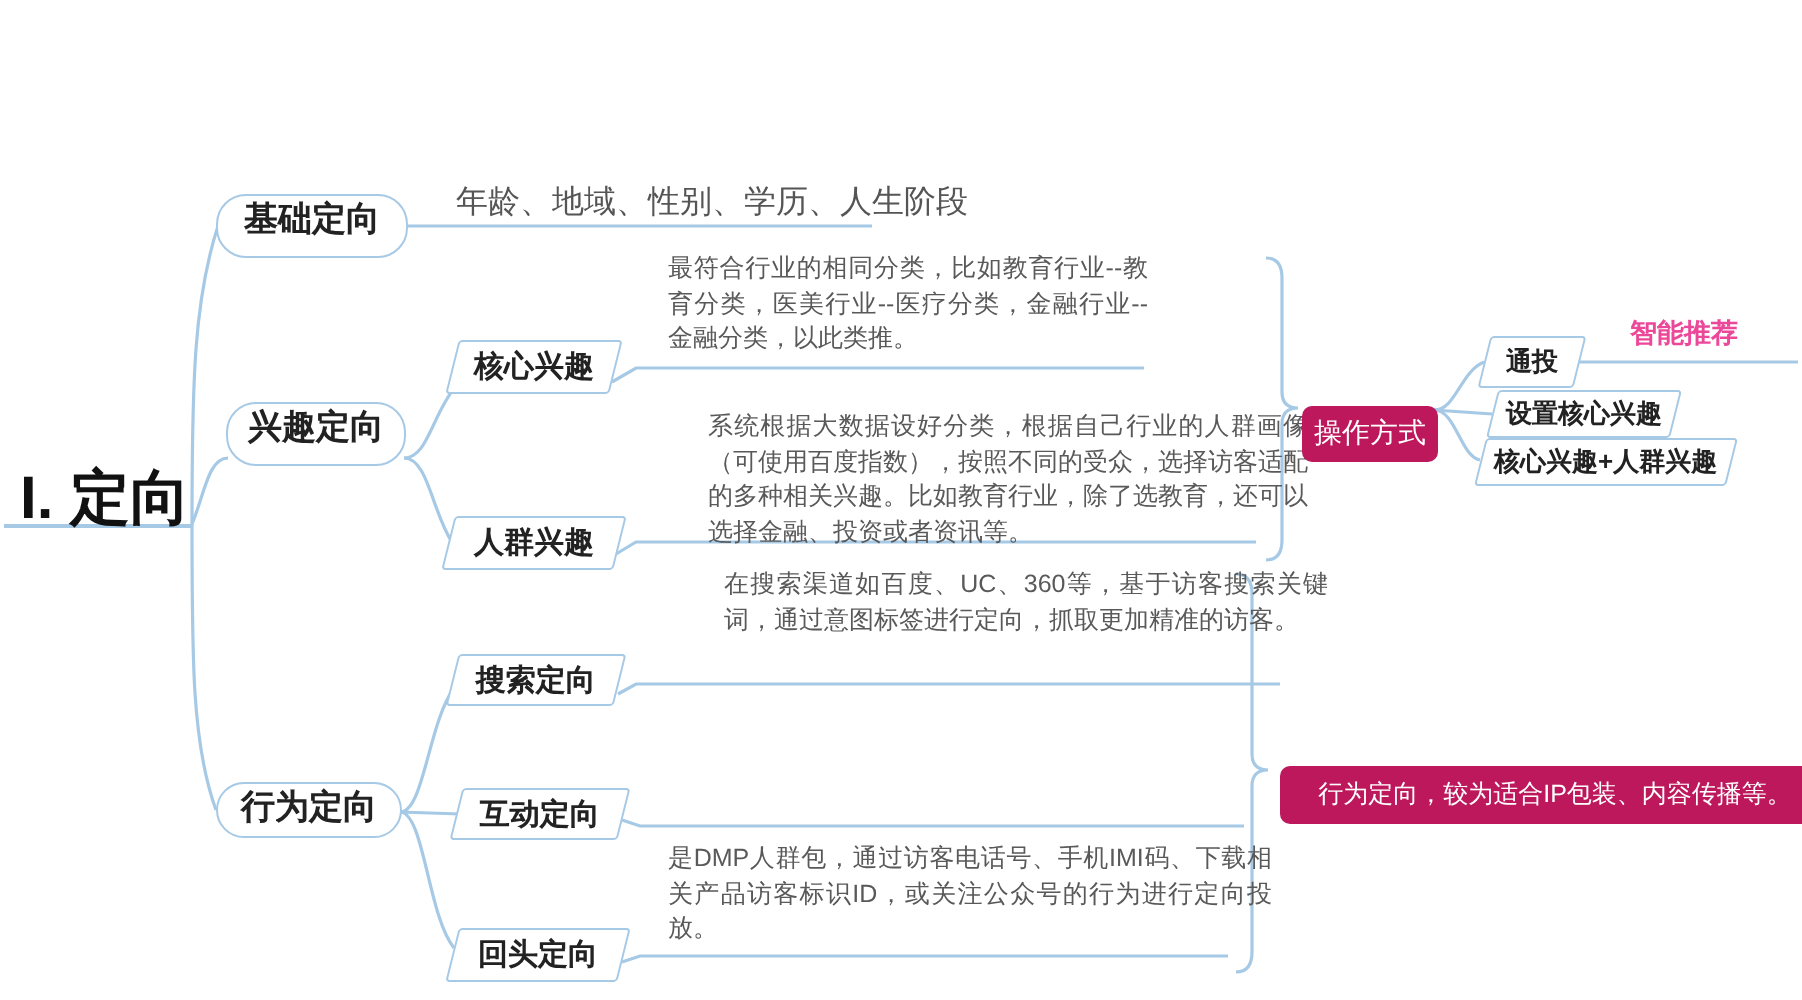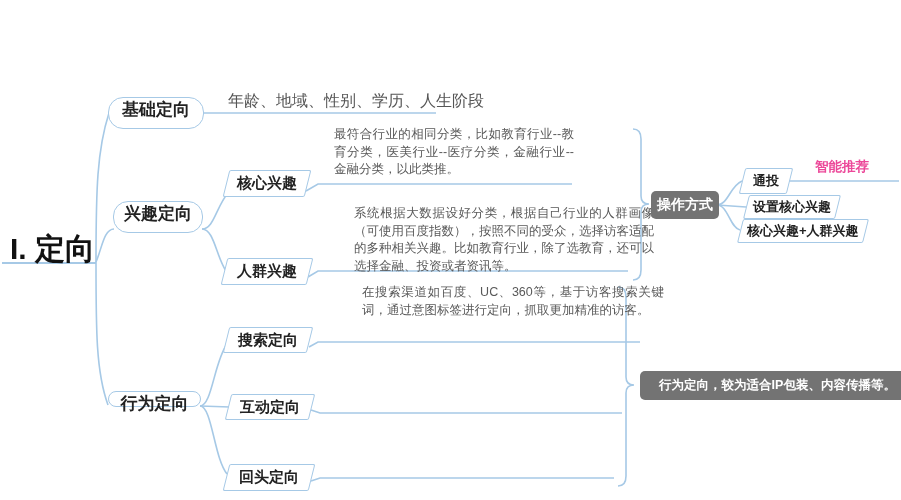--- a/index.html
+++ b/index.html
@@ -9,22 +9,22 @@
   .wires path,.wires line{stroke:#a6c9e6;stroke-width:1.6;fill:none;}
   .wires .thick{stroke-width:2;}
   .root{position:absolute;left:10px;top:229px;font-size:30px;font-weight:bold;color:#111;white-space:nowrap;}
   .rnode{position:absolute;background:#fff;border:1.6px solid #a6c9e6;border-radius:15px;
          display:flex;align-items:flex-start;justify-content:center;font-weight:bold;color:#222;
          font-size:17px;white-space:nowrap;box-sizing:border-box;}
   .pnode{position:absolute;background:#fff;border:1.6px solid #a6c9e6;border-radius:2px;
          transform:skewX(-14deg);display:flex;align-items:center;justify-content:center;box-sizing:border-box;}
   .pnode .pin{transform:skewX(14deg);font-weight:bold;color:#222;font-size:15px;white-space:nowrap;}
   .pnode.small .pin{font-size:13px;}
-  .bluebox{position:absolute;background:#737373;color:#fff;font-weight:bold;border-radius:5px;
-           display:flex;align-items:center;justify-content:center;white-space:nowrap;box-sizing:border-box;}
+  .bluebox{position:absolute;background:#be185d;color:#fff;font-weight:normal;border-radius:5px;
+           display:flex;align-items:center;justify-content:center;white-space:nowrap;box-sizing:border-box;margin-top:12px;}
   .para{position:absolute;font-size:12.5px;line-height:17.5px;color:#595959;text-align:justify;}
   .lbl{position:absolute;color:#555;font-size:16px;white-space:nowrap;}
   .lbl.bold{color:#ec4899;font-weight:bold;font-size:13.5px;}
 </style>
 </head>
 <body>
 
 <div class="canvas">
 
   <svg class="wires" viewBox="0 0 901 500">
@@ -80,32 +80,33 @@
   <div class="lbl bold" style="left:815px;top:158px;">智能推荐</div>
 
   <div class="pnode small" style="left:746px;top:195px;width:92px;height:24px;">
     <span class="pin">设置核心兴趣</span>
   </div>
 
   <div class="pnode small" style="left:740px;top:219px;width:126px;height:24px;">
     <span class="pin">核心兴趣+人群兴趣</span>
   </div>
 
-  <div class="rnode" style="left:108px;top:391px;width:93px;height:16px;">
+  <div class="rnode" style="left:108px;top:391px;width:93px;height:28px;">
     <span>行为定向</span>
   </div>
 
   <div class="pnode" style="left:226px;top:327px;width:84px;height:26px;">
     <span class="pin">搜索定向</span>
   </div>
   <div class="para" style="left:334px;top:284px;width:302px;margin-left:28px;">在搜索渠道如百度、UC、360等，基于访客搜索关键词，通过意图标签进行定向，抓取更加精准的访客。</div>
 
   <div class="pnode" style="left:228px;top:394px;width:84px;height:26px;">
     <span class="pin">互动定向</span>
   </div>
 
   <div class="pnode" style="left:226px;top:464px;width:86px;height:27px;">
     <span class="pin">回头定向</span>
   </div>
+  <div class="para" style="left:334px;top:421px;width:302px;">是DMP人群包，通过访客电话号、手机IMI码、下载相关产品访客标识ID，或关注公众号的行为进行定向投放。</div>
 
   <div class="bluebox" style="left:640px;top:371px;width:275px;height:29px;font-size:12.5px;">行为定向，较为适合IP包装、内容传播等。</div>
 
 </div>
 
 </body></html>

